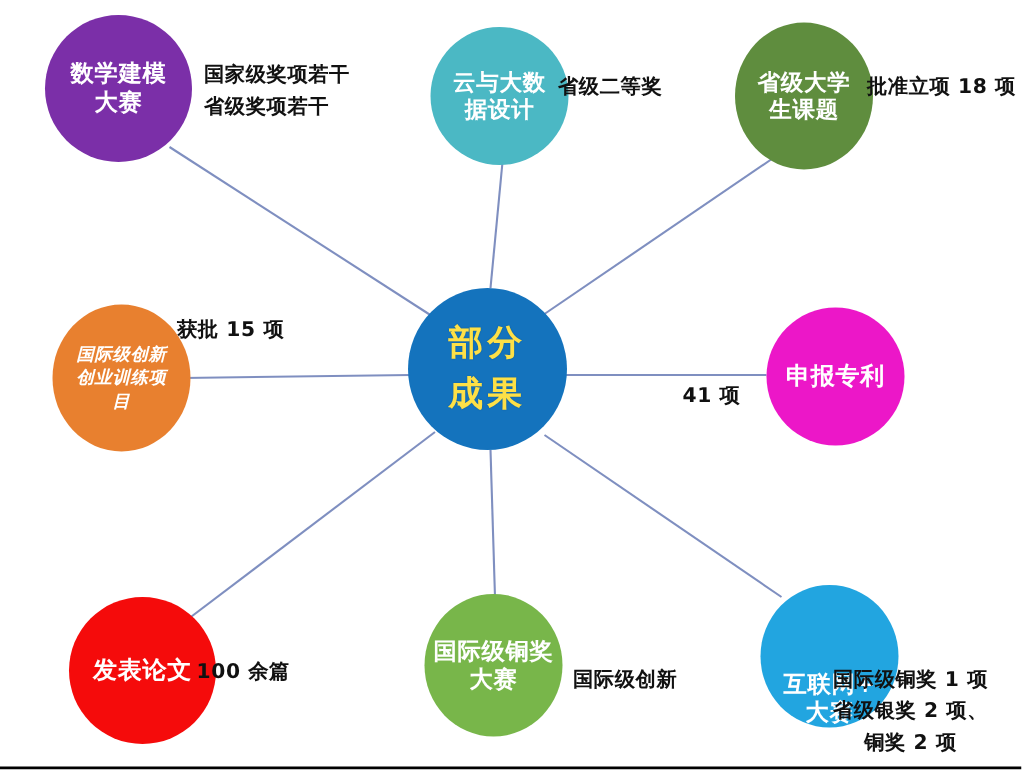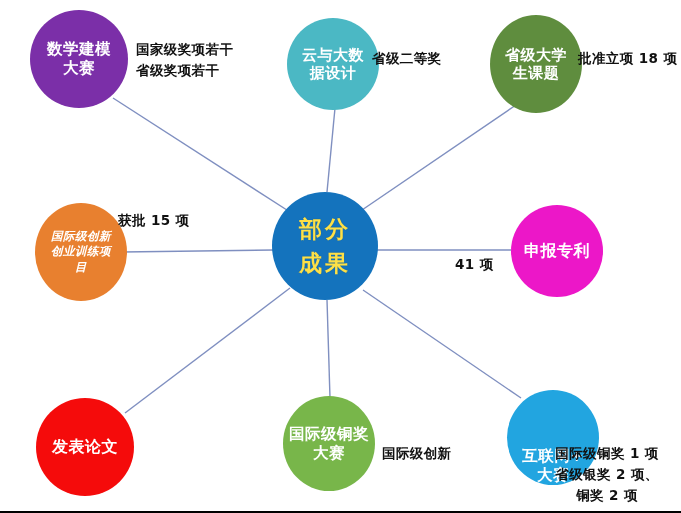--- a/index.html
+++ b/index.html
@@ -117,23 +117,24 @@
   <div class="annot center" style="left:532px; top:443px; width:150px;">国际级铜奖 1 项
 省级银奖 2 项、
 铜奖 2 项</div>
 
   <div class="node" style="left:283px; top:396px; width:92px; height:95px; background:#78b64a; font-size:15.5px;">
     <span class="node-label">国际级铜奖
 大赛</span>
   </div>
   <div class="annot" style="left:382px; top:443px; width:120px;">国际级创新</div>
 
-  <div class="node" style="left:36px; top:398px; width:98px; height:98px; background:#f50b0b; font-size:16px;">
+  <div class="node" style="left:46px; top:398px; width:98px; height:98px; background:#f50b0b; font-size:16px;">
     <span class="node-label">发表论文</span>
   </div>
+  <div class="annot" style="left:131px; top:438px; width:110px;">100 余篇</div>
 
   <div class="node" style="left:35px; top:203px; width:92px; height:98px; background:#e8802f; font-size:11.5px; line-height:1.35;font-style:italic;">
     <span class="node-label">国际级创新
 创业训练项
 目</span>
   </div>
   <div class="annot" style="left:118px; top:210px; width:110px;">获批 15 项</div>
 
 </div>
 

